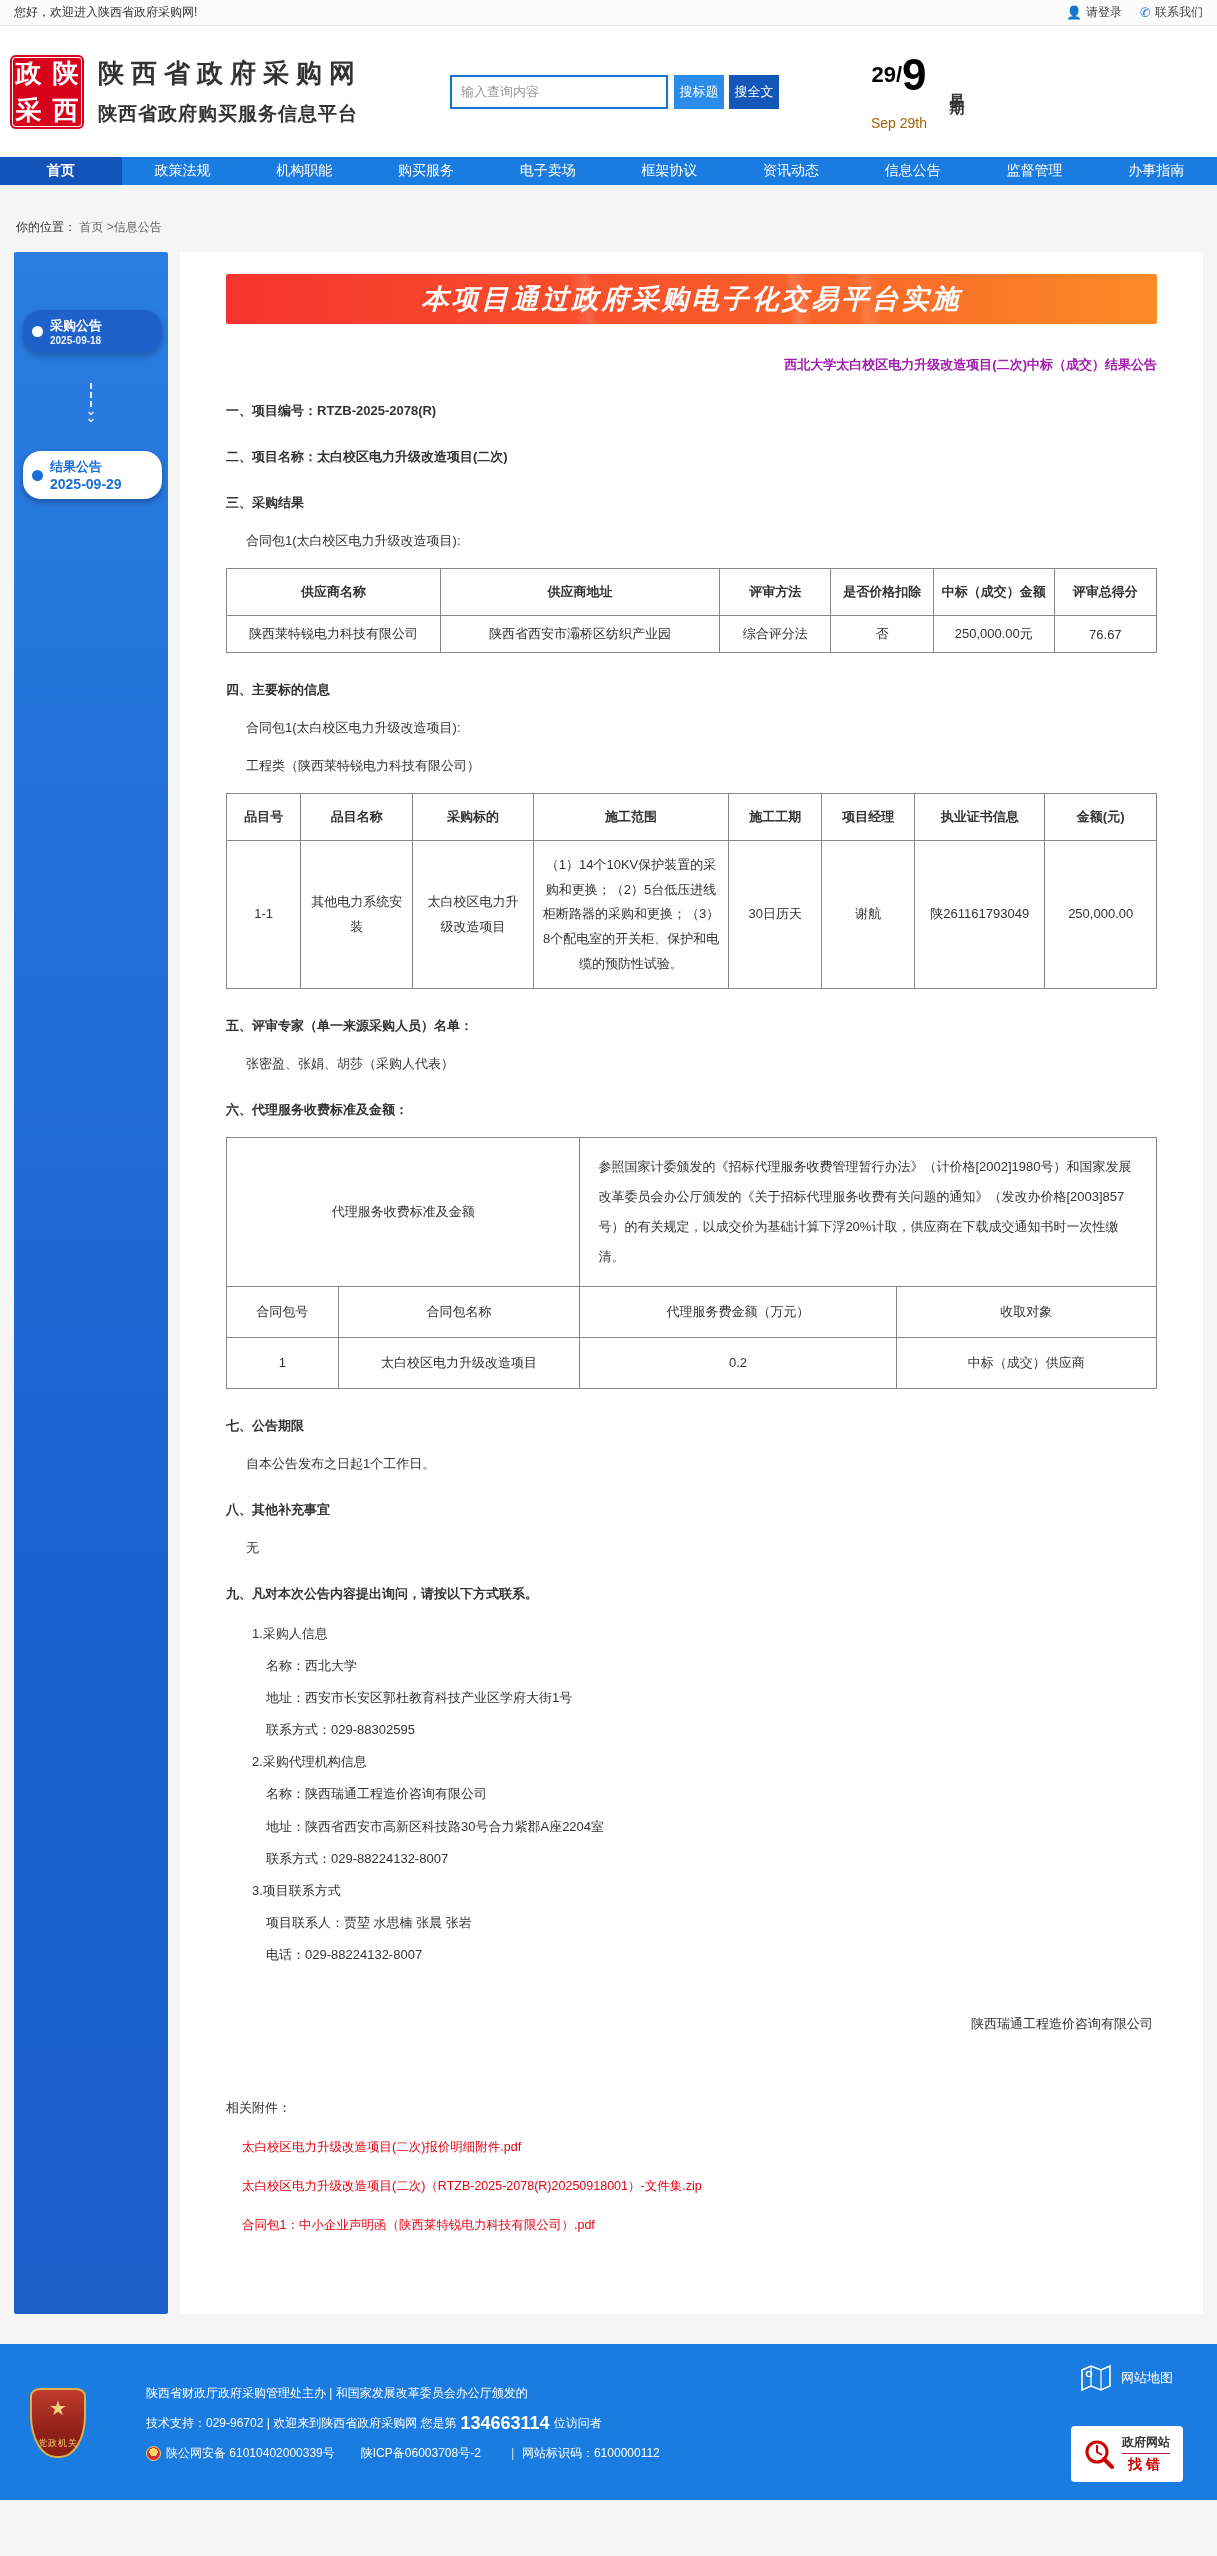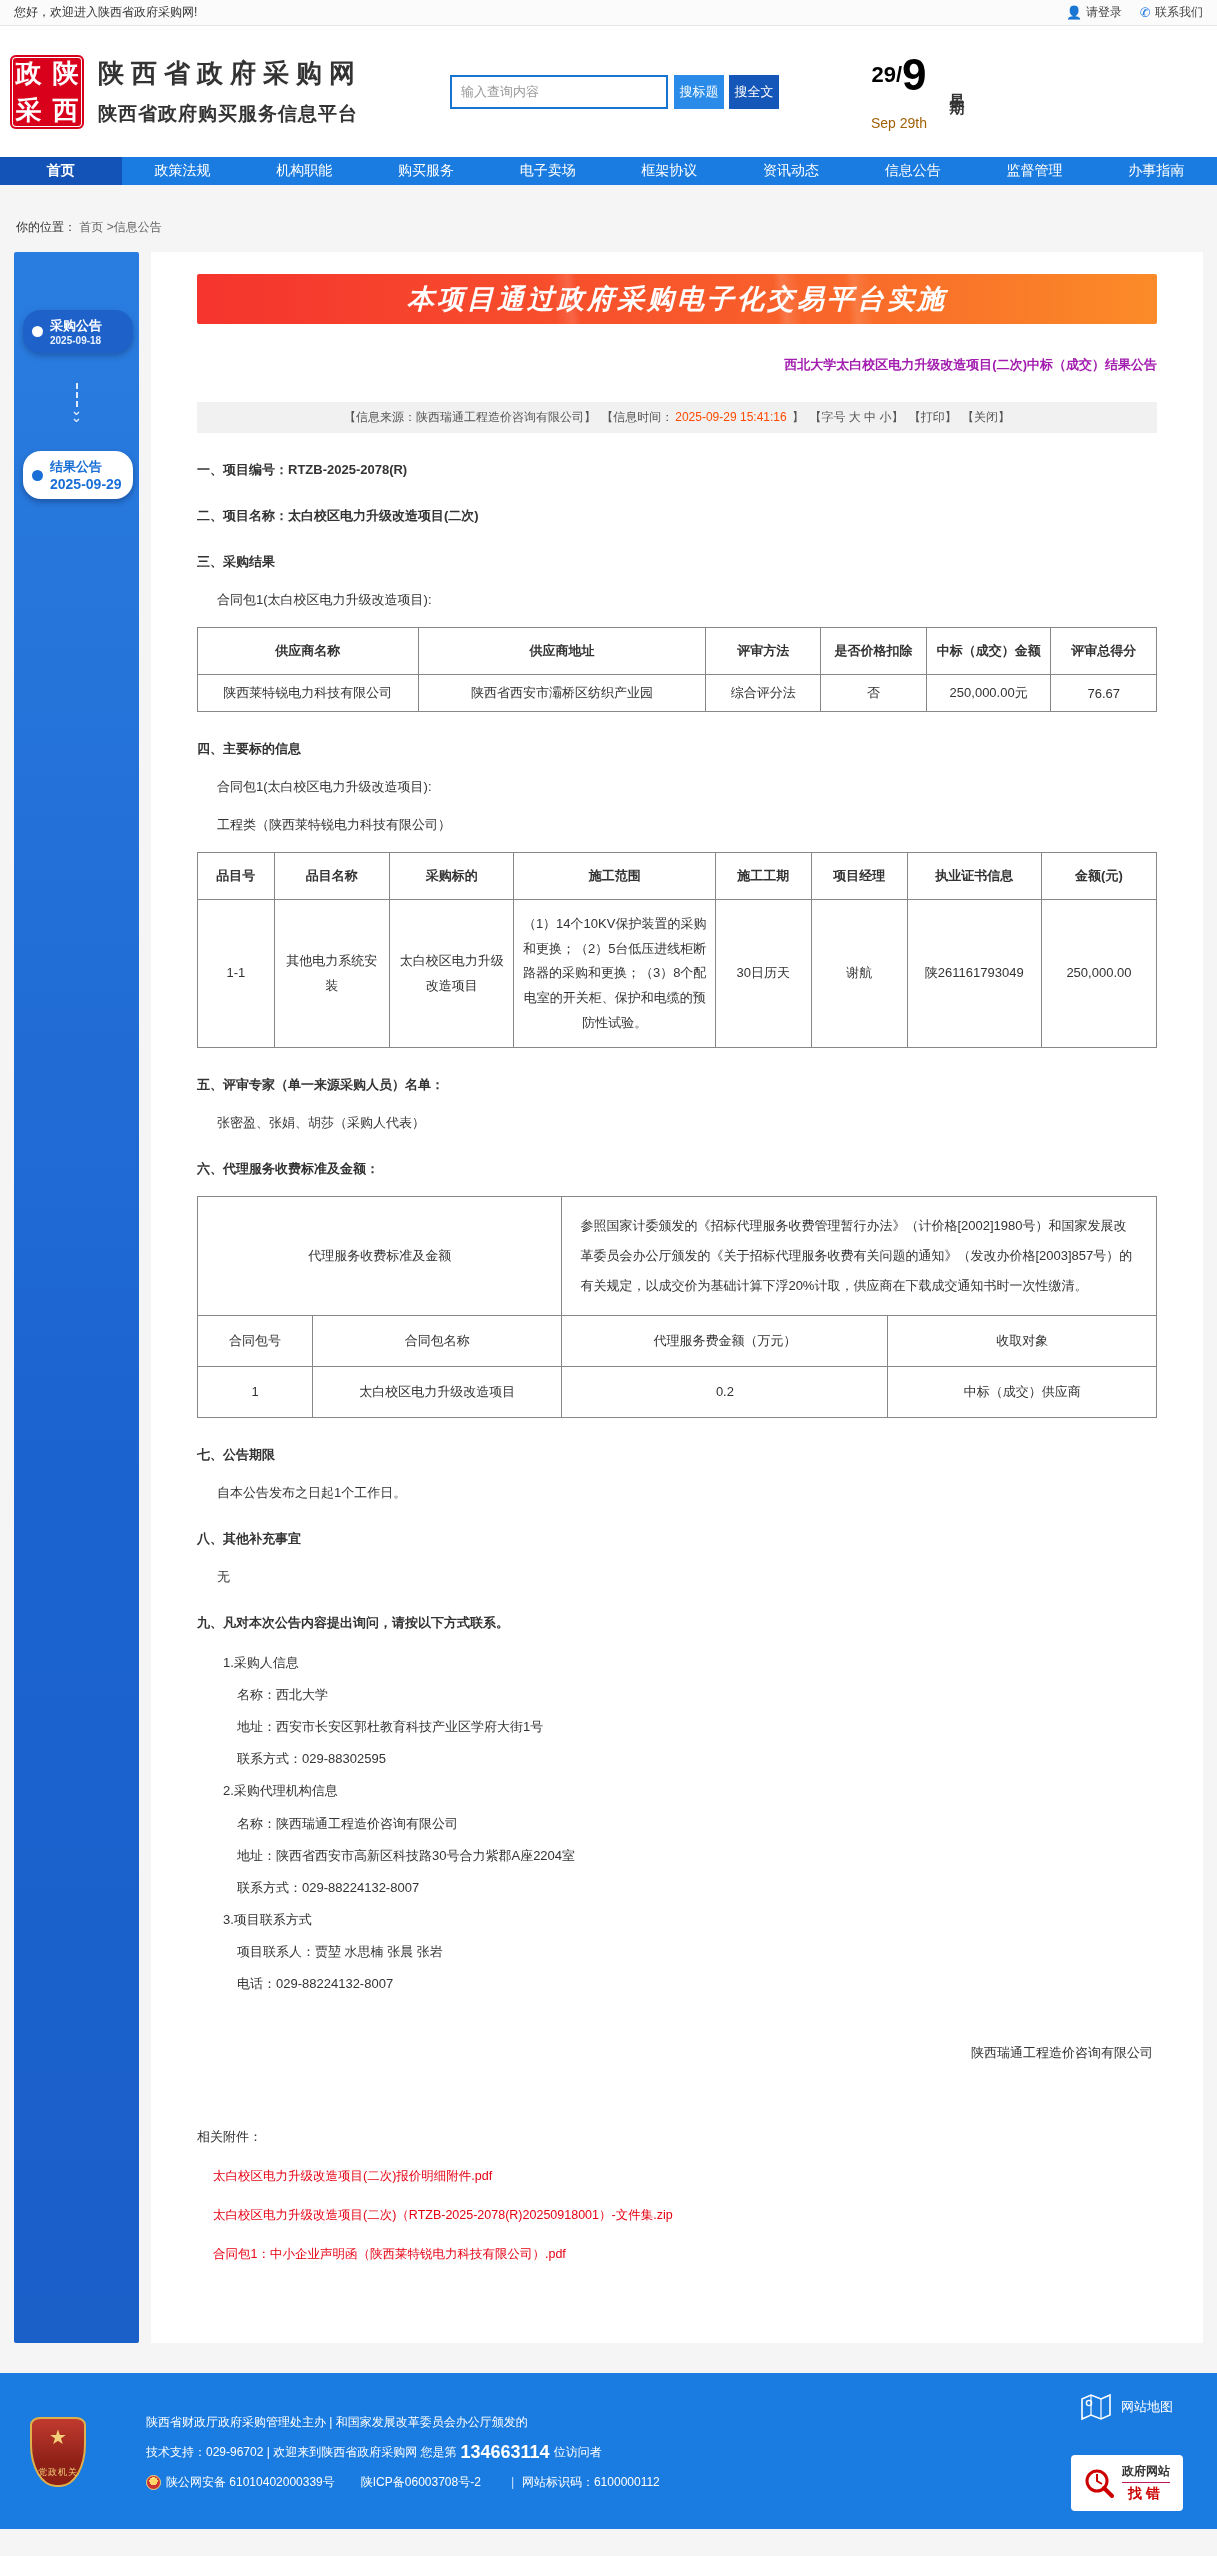--- a/index.html
+++ b/index.html
@@ -42,21 +42,21 @@
            color: #fff; font-size: 14px; text-decoration: none; cursor: pointer; }
   .nav a.active { background: #1353b8; font-weight: bold; }
 
   
   .breadcrumb { padding: 34px 16px 16px; font-size: 12px; color: #333; background: #f5f5f5; }
   .breadcrumb .bc-link { color: #666; cursor: pointer; }
   .breadcrumb .bc-cur { color: #666; }
 
   
   .wrap { display: flex; align-items: stretch; gap: 12px; padding: 0 14px 30px; background: #f5f5f5; }
-  .sidebar { width: 125px; flex: 0 0 auto; border-radius: 2px;
+  .sidebar { width: 154px; flex: 0 0 auto; border-radius: 2px;
              background: linear-gradient(180deg, #2a7de0 0%, #1b63cf 60%, #1b5fc9 100%);
              padding-top: 58px; }
   .side-item { margin: 0 6px 0 9px; border-radius: 18px; padding: 7px 6px 7px 9px;
                display: flex; align-items: center; gap: 7px; cursor: pointer; }
   .side-item .dot { width: 11px; height: 11px; border-radius: 50%; flex: 0 0 auto; }
   .side-item.plain { background: #1d61c9; box-shadow: 0 3px 6px rgba(0,0,30,.25); }
   .side-item.plain .dot { background: #fff; }
   .side-item.plain .s-label { color: #fff; font-size: 13px; font-weight: bold; }
   .side-item.plain .s-date { color: #eaf2ff; font-size: 10px; font-weight: bold; }
   .side-item.active { background: #fff; box-shadow: 0 3px 6px rgba(0,0,30,.3); }
@@ -215,27 +215,20 @@
     </div>
   </div>
 
   <div class="main">
     <div class="banner">
       <span>本项目通过政府采购电子化交易平台实施</span>
     </div>
 
     <div class="art-title">西北大学太白校区电力升级改造项目(二次)中标（成交）结果公告</div>
 
-    <div class="meta">
-      <span>【信息来源：陕西瑞通工程造价咨询有限公司】</span>
-      <span>【信息时间：</span><span class="time">2025-09-29 15:41:16</span><span> 】</span>
-      <span class="clickable">【字号 大 中 小】</span>
-      <span class="clickable">【打印】</span>
-      <span class="clickable">【关闭】</span>
-    </div>
 
     <div class="sec-h">一、项目编号：RTZB-2025-2078(R)</div>
     <div class="sec-h">二、项目名称：太白校区电力升级改造项目(二次)</div>
     <div class="sec-h">三、采购结果</div>
     <div class="sec-p">合同包1(太白校区电力升级改造项目):</div>
 
     <table>
       <tbody>
           <tr>
         <th style="width:23%">供应商名称</th>

